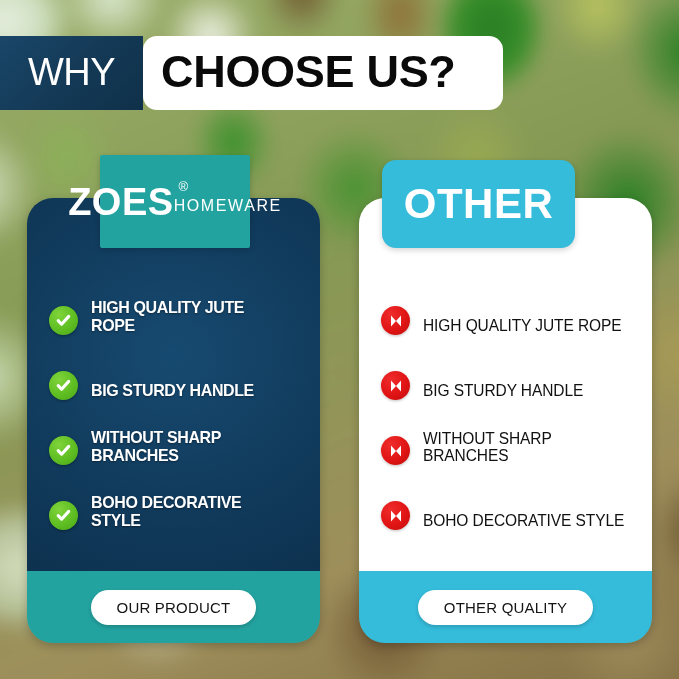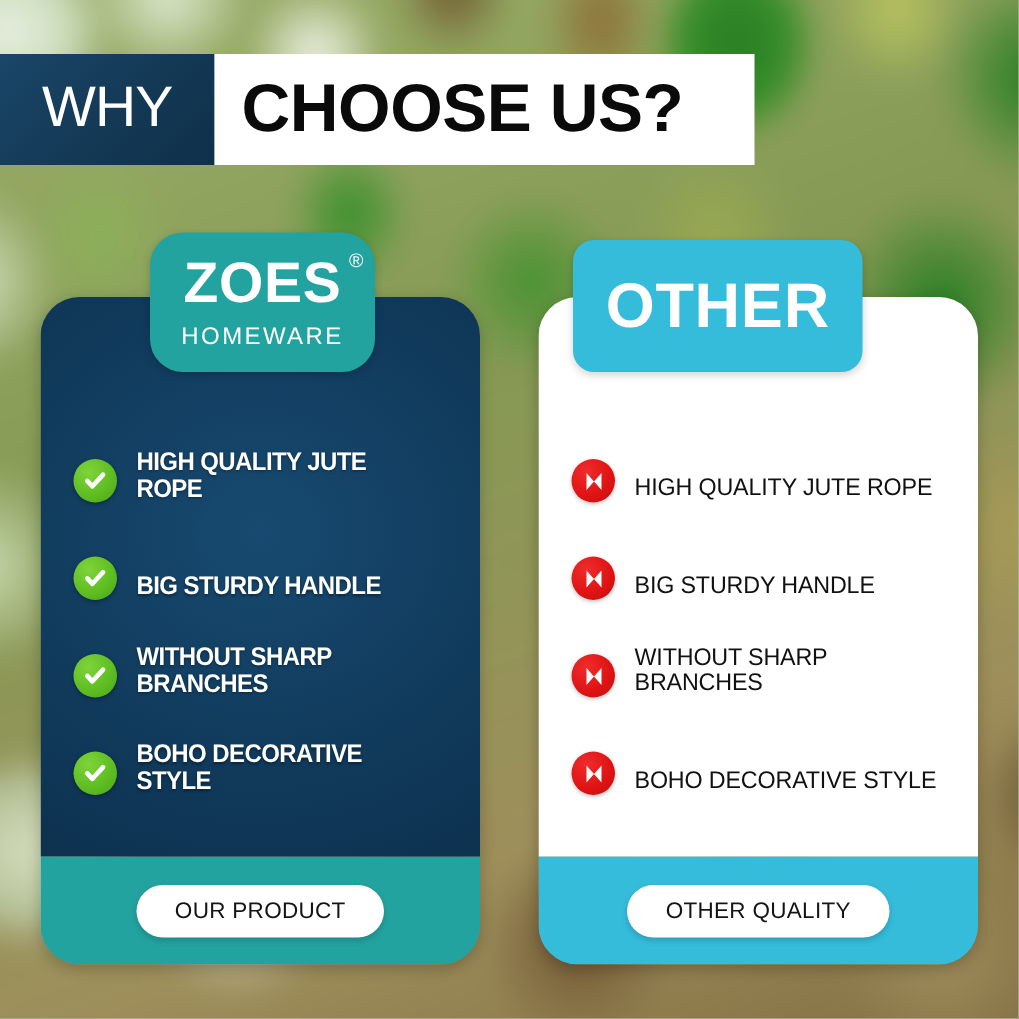--- a/index.html
+++ b/index.html
@@ -70,20 +70,21 @@
     font-weight:normal;
     letter-spacing:-0.5px;
     line-height:1;
     padding-bottom:3px;
   }
   #choose-box {
     flex:1;
     background:#ffffff;
     display:flex; align-items:center;
     padding-left:18px;
+    border-radius:14px;
   }
   #choose-text {
     color:#0a0a0a;
     font-size:45px;
     font-weight:bold;
     letter-spacing:-0.3px;
     line-height:1;
     padding-bottom:3px;
   }
 
@@ -130,23 +131,23 @@
     box-shadow:0 2px 4px rgba(0,0,0,0.18);
     white-space:nowrap;
   }
 
   
   #brand-zoes {
     position:absolute;
     left:100px; top:155px;
     width:150px; height:93px;
     background:#23a3a0;
-    border-radius:22px;
+    border-radius:2px;
     z-index:6;
-    display:flex; flex-direction:column;
+    display:flex; flex-direction:row;
     align-items:center; justify-content:center;
     box-shadow:0 2px 6px rgba(0,0,0,0.18);
   }
   #zoes-wordmark {
     position:relative;
     color:#ffffff;
     font-size:38px;
     font-weight:bold;
     letter-spacing:0.5px;
     line-height:1;

